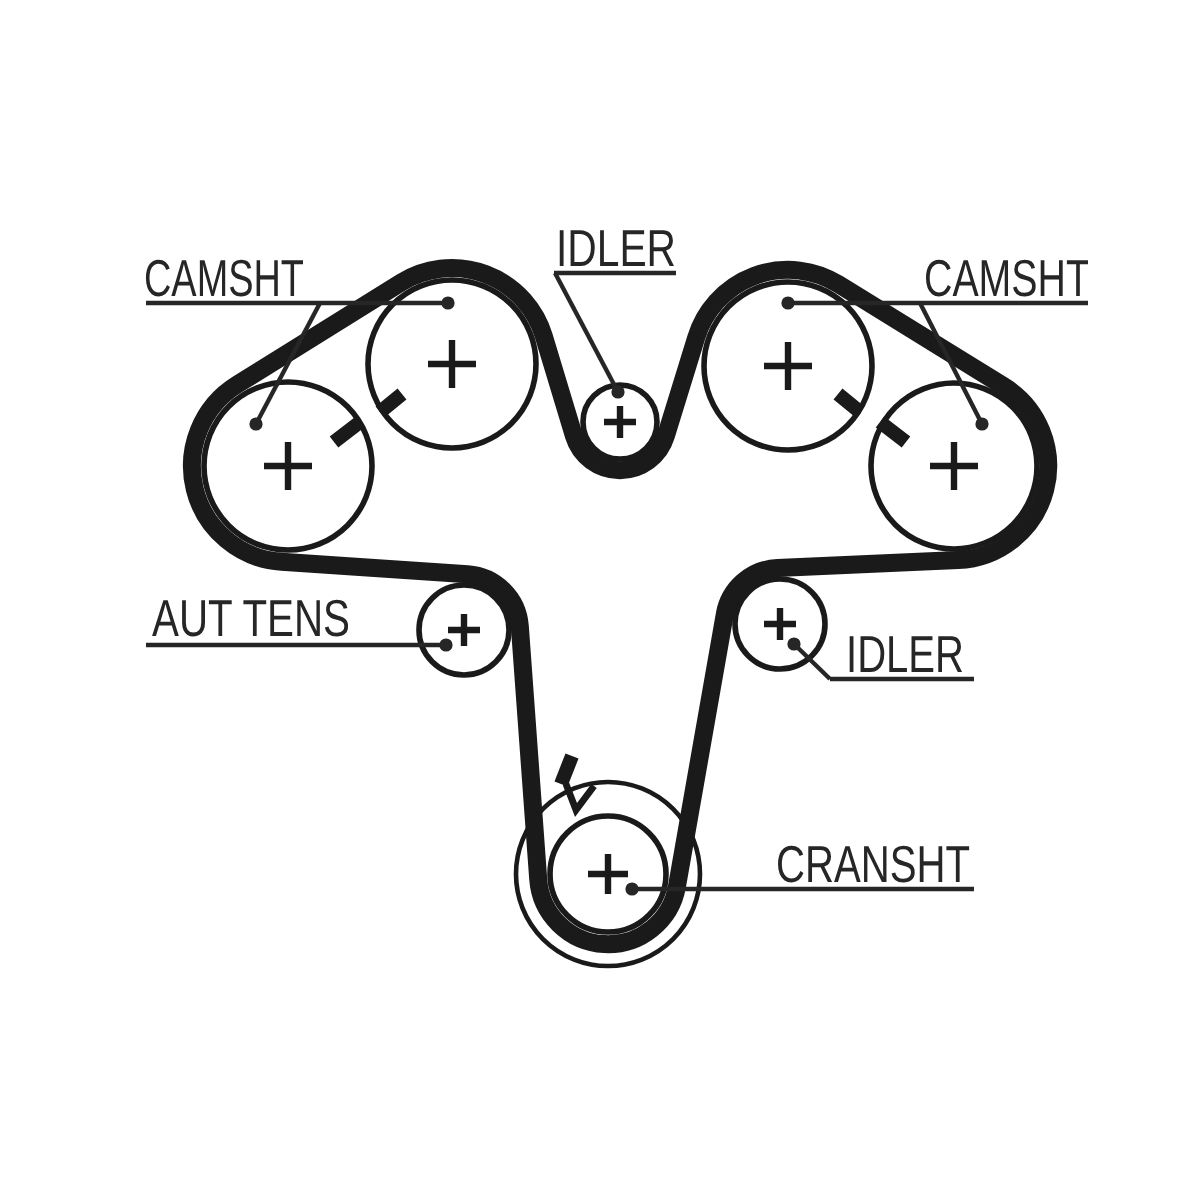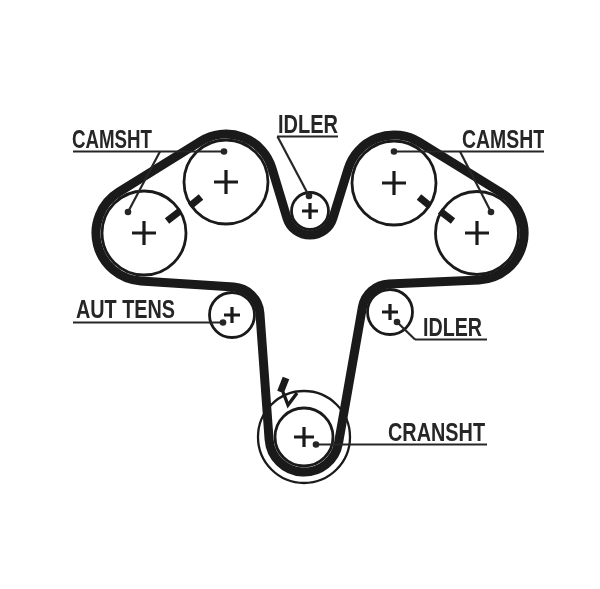--- a/index.html
+++ b/index.html
@@ -1,16 +1,16 @@
 <!DOCTYPE html>
 <html><head>
 <meta charset="utf-8">
 <style>
   html,body{margin:0;padding:0;background:#ffffff;}
-  .stage{position:relative;width:544px;height:589px;background:#ffffff;overflow:hidden;font-weight:bold;}
+  .stage{position:relative;width:544px;height:589px;background:#ffffff;overflow:hidden;}
   svg text{font-family:"Liberation Sans","DejaVu Sans",sans-serif;}
 </style>
 </head>
 <body>
 
 <div class="stage">
   <svg id="diagram-svg" width="600" height="589" viewBox="0 0 600 589" xmlns="http://www.w3.org/2000/svg">
     <g id="g-pulleys">
         <circle cx="144" cy="233" r="42" fill="#ffffff" stroke="#1a1a1a" stroke-width="2.8"></circle>
         <path d="M 132 233 H 156 M 144 221 V 245" fill="none" stroke="#1a1a1a" stroke-width="3.2"></path>

